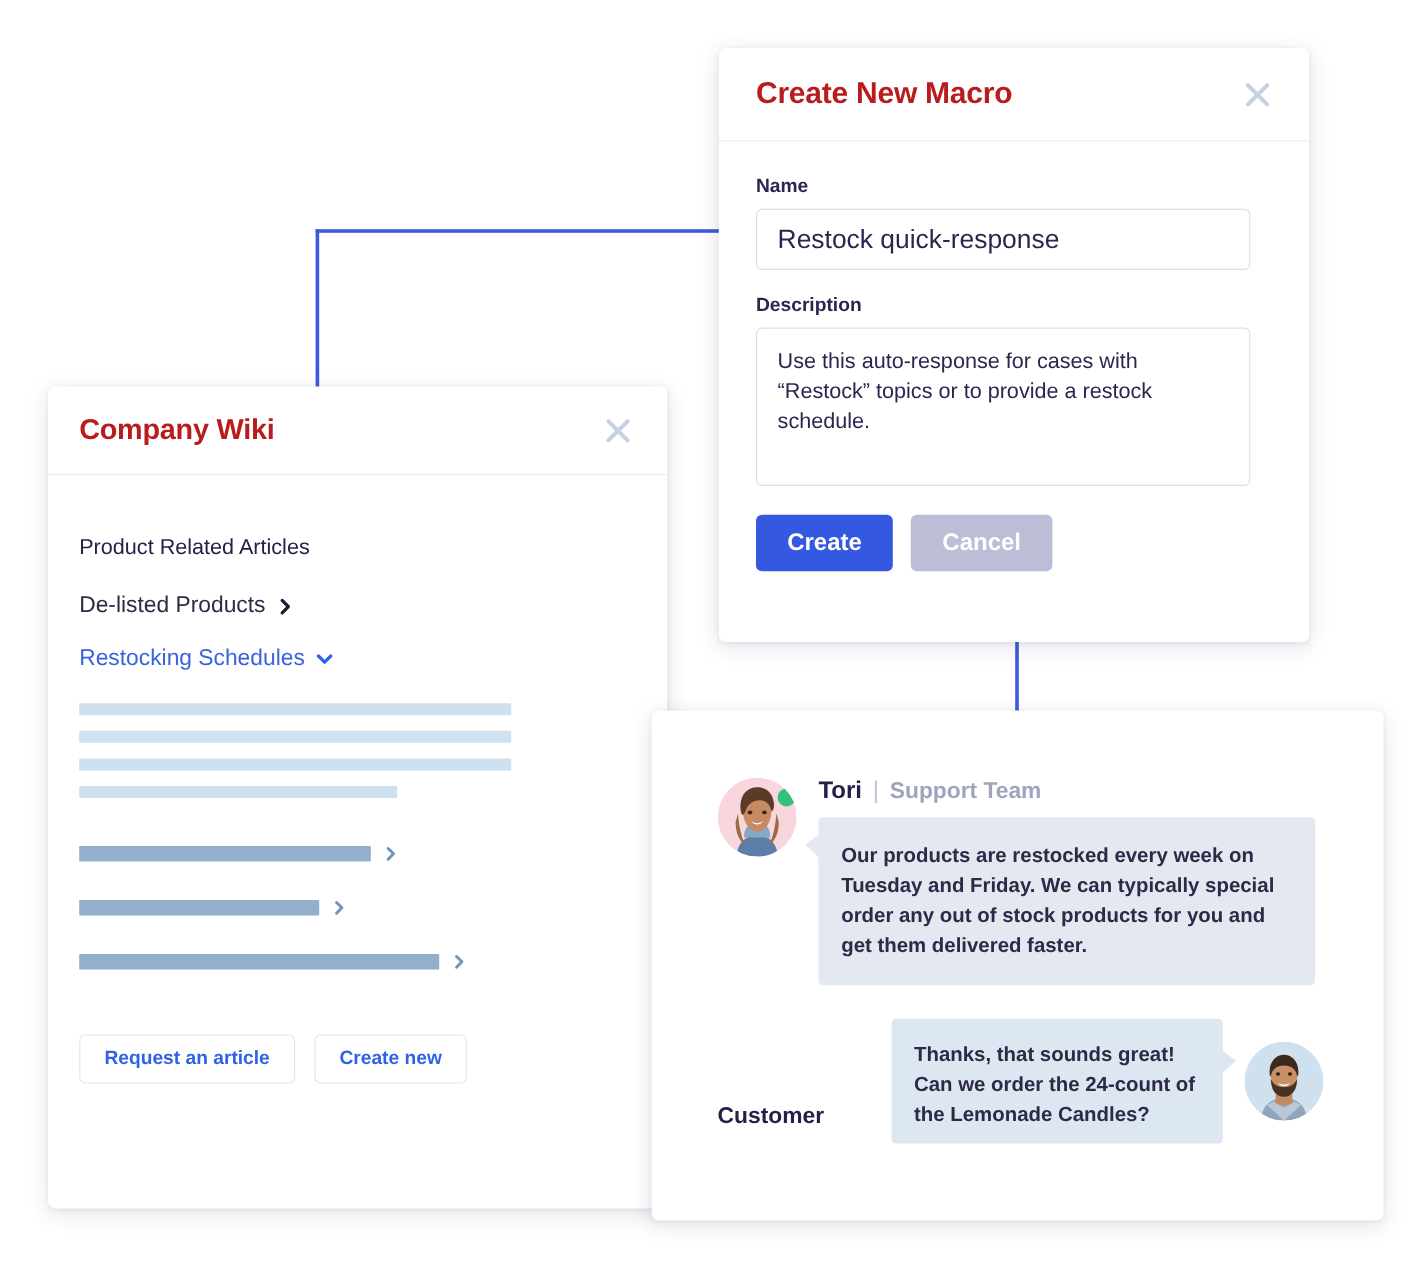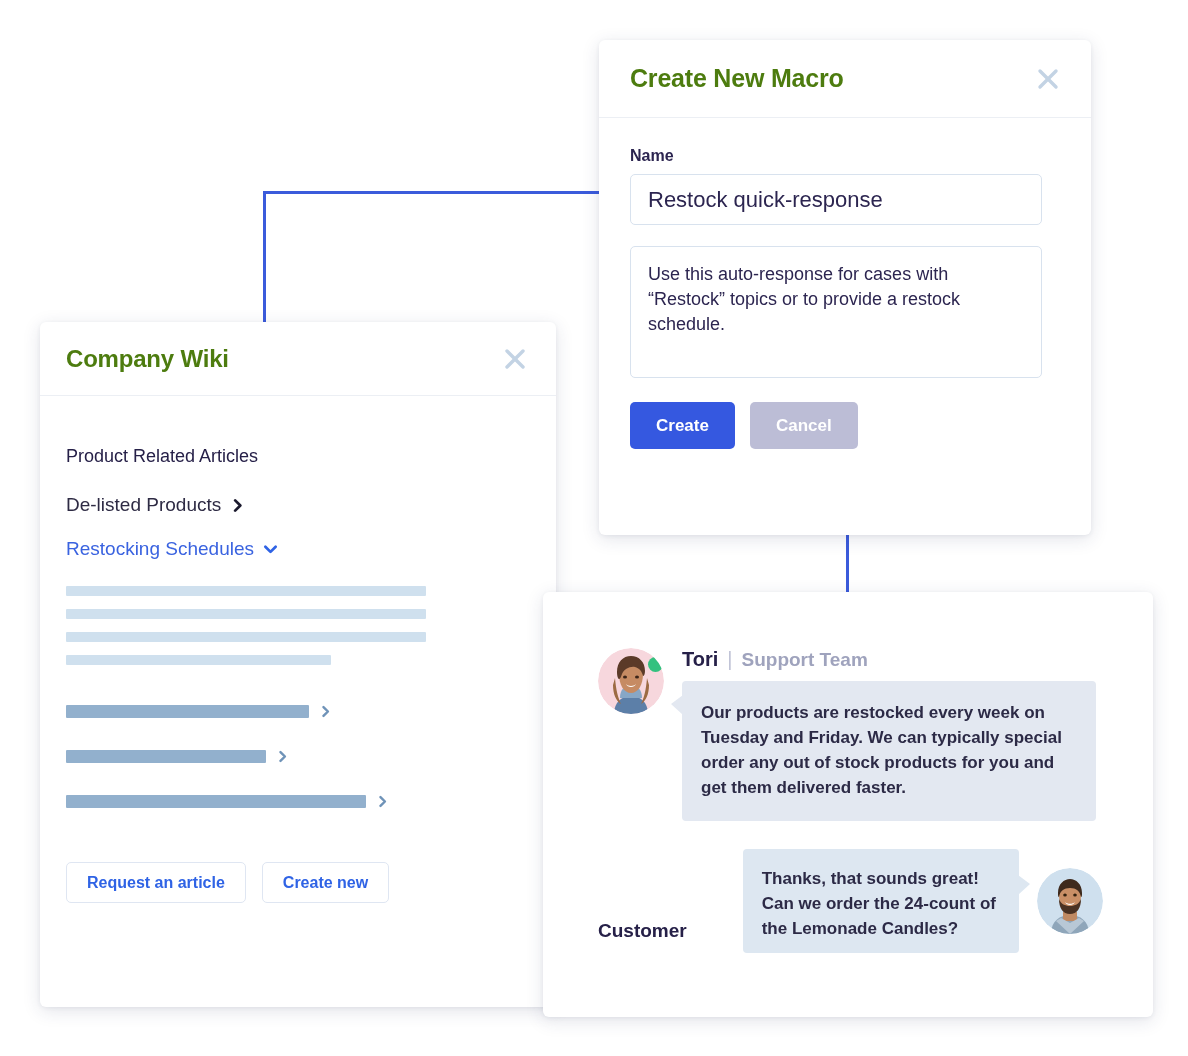--- a/index.html
+++ b/index.html
@@ -26,21 +26,21 @@
   #wiki-card  { left: 40px;  top: 322px; width: 516px; height: 685px; }
   #chat-card  { left: 543px; top: 592px; width: 610px; height: 425px; }
 
   .card-header {
     display: flex; align-items: center; justify-content: space-between;
     border-bottom: 1px solid #eceff4;
   }
   #macro-card .card-header { height: 78px; padding: 0 28px 0 31px; }
   #wiki-card  .card-header { height: 74px; padding: 0 26px 0 26px; }
   .card-title {
-    font-size: 25px; font-weight: bold; color: #4d7c0f; letter-spacing: -0.2px;
+    font-size: 25px; font-weight: bold; color: #b91c1c; letter-spacing: -0.2px;
   }
   #wiki-card .card-title { font-size: 24px; }
 
   .close-icon { width: 30px; height: 30px; display: block; cursor: pointer; }
   .close-icon line { stroke: #c3d3e4; stroke-width: 3.4; stroke-linecap: round; }
 
   
   .macro-body { padding: 29px 31px 0 31px; }
   .field-label {
     font-size: 16px; font-weight: bold; color: #2c2550; margin-bottom: 9px;
@@ -52,21 +52,21 @@
   }
   .text-input { height: 51px; font-size: 22px; padding: 0 17px; }
   .text-area {
     height: 132px; font-size: 18px; line-height: 25px;
     padding: 15px 17px; resize: none;
   }
   .spacer-20 { height: 21px; }
   .btn-row { display: flex; gap: 15px; margin-top: 24px; }
   .btn {
     border: none; border-radius: 5px; font-family: inherit;
-    font-size: 17px; font-weight: bold; cursor: pointer;
+    font-size: 20px; font-weight: bold; cursor: pointer;
     height: 47px; padding: 0 26px; color: #fff;
   }
   #create-button { background: #3558e0; }
   #cancel-button { background: #bcbdd6; }
 
   
   .wiki-body { padding: 50px 26px 0 26px; }
   .section-title {
     font-size: 18px; font-weight: normal; color: #262048; margin-bottom: 27px;
   }
@@ -155,20 +155,21 @@
       <div class="card-title">Create New Macro</div>
       <svg class="close-icon" viewBox="0 0 30 30">
         <line x1="7" y1="7" x2="23" y2="23"></line>
           <line x1="23" y1="7" x2="7" y2="23"></line>
       </svg>
     </div>
     <div class="macro-body">
       <div class="field-label">Name</div>
       <input class="text-input" value="Restock quick-response" style="">
       <div class="spacer-20"></div>
+      <div class="field-label">Description</div>
       <textarea class="text-area" style="">Use this auto-response for cases with “Restock” topics or to provide a restock schedule.</textarea>
       <div class="btn-row">
         <button class="btn" id="create-button">Create</button>
         <button class="btn" id="cancel-button">Cancel</button>
       </div>
     </div>
   </div>
 
   <div class="card" id="wiki-card">
     <div class="card-header">

